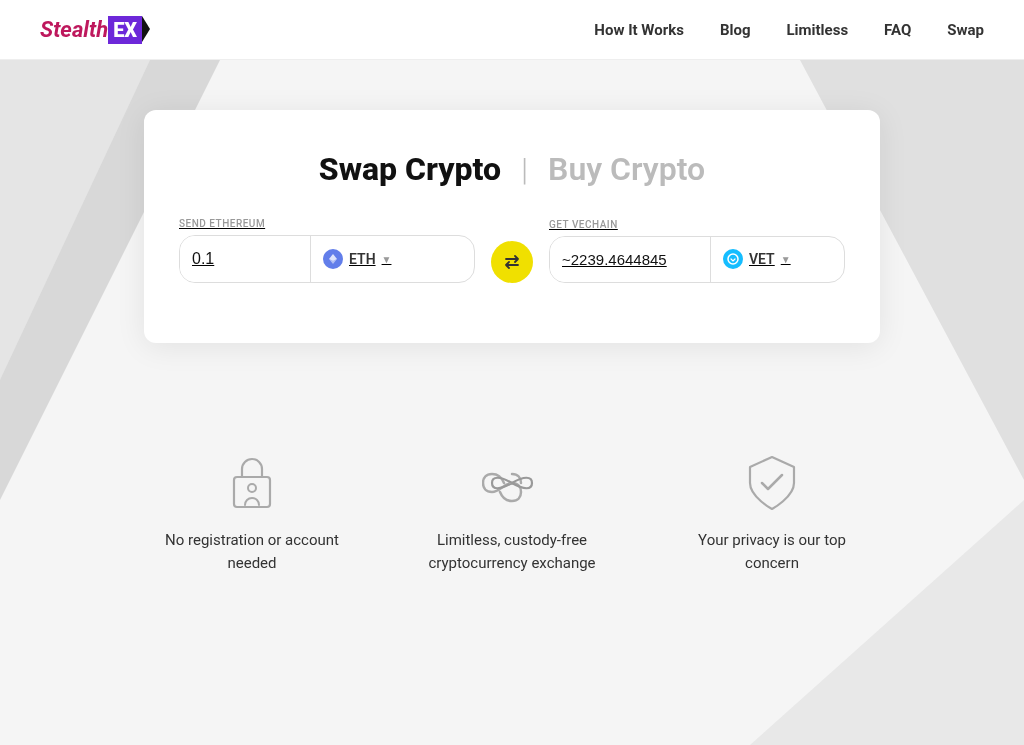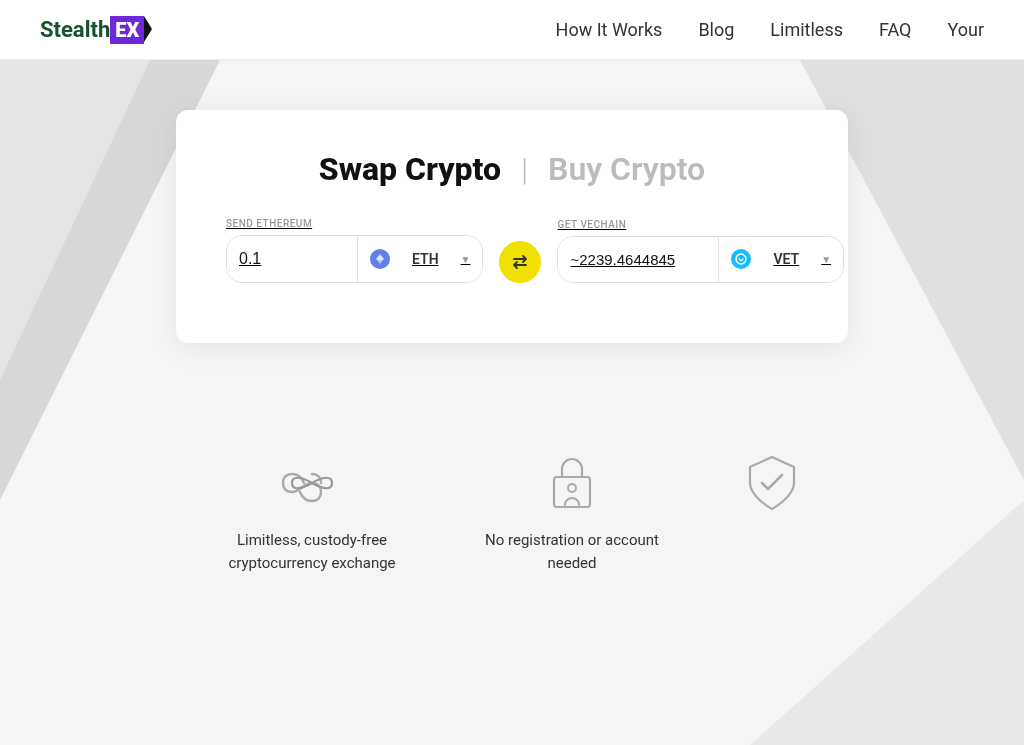--- a/index.html
+++ b/index.html
@@ -28,21 +28,22 @@
     .logo {
       display: flex;
       align-items: center;
       font-size: 22px;
       font-weight: 700;
       color: #111;
       text-decoration: none;
     }
 
     .logo-stealth {
-      color: #14532d;
+      color: #be185d;
+      font-style: italic;
     }
 
     .logo-ex {
       background: #6d28d9;
       color: #fff;
       padding: 2px 5px;
       font-weight: 900;
       font-size: 20px;
       position: relative;
     }
@@ -61,40 +62,40 @@
 
     nav {
       display: flex;
       align-items: center;
       gap: 36px;
     }
 
     nav a {
       text-decoration: none;
       color: #333;
-      font-size: 18px;
-      font-weight: 400;
+      font-size: 15px;
+      font-weight: 700;
     }
 
     
     .main-content {
       position: relative;
       z-index: 5;
       padding: 50px 40px 40px;
       display: flex;
       flex-direction: column;
       align-items: center;
     }
 
     
     .exchange-card {
       background: #fff;
       border-radius: 12px;
-      padding: 40px 50px 40px;
-      width: 672px;
+      padding: 40px 35px 40px;
+      width: 736px;
       box-shadow: 0 4px 30px rgba(0,0,0,0.08);
       position: relative;
       z-index: 10;
     }
 
     .card-title {
       text-align: center;
       margin-bottom: 30px;
       font-size: 32px;
     }
@@ -152,21 +153,21 @@
       padding: 14px 12px;
       font-size: 16px;
       color: #111;
       width: 130px;
       background: #fff;
     }
 
     .currency-selector {
       display: flex;
       align-items: center;
-      gap: 22px;
+      gap: 6px;
       padding: 8px 12px;
       background: #fff;
       border-left: 1.5px solid #ddd;
       cursor: pointer;
       font-size: 14px;
       font-weight: 600;
       color: #333;
       min-width: 90px;
     }
 
@@ -334,21 +335,21 @@
 <header>
   <a href="#" class="logo">
     <span class="logo-stealth">Stealth</span>
     <span class="logo-ex">EX</span>
   </a>
   <nav>
     <a href="#">How It Works</a>
     <a href="#">Blog</a>
     <a href="#">Limitless</a>
     <a href="#">FAQ</a>
-    <a href="#">Your</a>
+    <a href="#">Swap</a>
   </nav>
 </header>
 
 <div class="main-content">
 
   <div class="exchange-card">
     <h1 class="card-title">
       <span class="title-swap">Swap Crypto</span>
       <span class="title-divider">|</span>
       <span class="title-buy">Buy Crypto</span>
@@ -400,43 +401,44 @@
       </div>
     </div>
 
   </div>
 </div>
 
 <div class="features-section">
 
   <div class="feature-item">
     <div class="feature-icon">
-      <svg width="60" height="40" viewBox="0 0 60 40" fill="none" xmlns="http://www.w3.org/2000/svg">
-        <path d="M22 20c-2-5-6-9-12-9C4 11 1 15 1 20s3 9 9 9c8 0 12-9 20-9 6 0 9 4 9 9s-3 9-9 9c-6 0-10-4-12-9" stroke="#aaa" stroke-width="2.5" fill="none" stroke-linecap="round"></path>
-        <path d="M30 11c6 0 9 4 9 9" stroke="#aaa" stroke-width="2.5" fill="none" stroke-linecap="round"></path>
-
-        <path d="M10 20 C10,13 18,13 30,20 C42,27 50,27 50,20 C50,13 42,13 30,20 C18,27 10,27 10,20 Z" stroke="#999" stroke-width="2.2" fill="none"></path>
-      </svg>
-    </div>
-    <p class="feature-text">Limitless, custody-free cryptocurrency exchange</p>
-  </div>
-
-  <div class="feature-item">
-    <div class="feature-icon">
       <svg width="50" height="60" viewBox="0 0 50 60" fill="none" xmlns="http://www.w3.org/2000/svg">
         <rect x="7" y="24" width="36" height="30" rx="3" stroke="#aaa" stroke-width="2.2" fill="none"></rect>
         <path d="M15 24v-8a10 10 0 0120 0v8" stroke="#aaa" stroke-width="2.2" fill="none" stroke-linecap="round"></path>
         <circle cx="25" cy="35" r="4" stroke="#aaa" stroke-width="2" fill="none"></circle>
         <path d="M18 52c0-4 3-7 7-7s7 3 7 7" stroke="#aaa" stroke-width="2" fill="none" stroke-linecap="round"></path>
       </svg>
     </div>
     <p class="feature-text">No registration or account needed</p>
   </div>
 
   <div class="feature-item">
     <div class="feature-icon">
+      <svg width="60" height="40" viewBox="0 0 60 40" fill="none" xmlns="http://www.w3.org/2000/svg">
+        <path d="M22 20c-2-5-6-9-12-9C4 11 1 15 1 20s3 9 9 9c8 0 12-9 20-9 6 0 9 4 9 9s-3 9-9 9c-6 0-10-4-12-9" stroke="#aaa" stroke-width="2.5" fill="none" stroke-linecap="round"></path>
+        <path d="M30 11c6 0 9 4 9 9" stroke="#aaa" stroke-width="2.5" fill="none" stroke-linecap="round"></path>
+
+        <path d="M10 20 C10,13 18,13 30,20 C42,27 50,27 50,20 C50,13 42,13 30,20 C18,27 10,27 10,20 Z" stroke="#999" stroke-width="2.2" fill="none"></path>
+      </svg>
+    </div>
+    <p class="feature-text">Limitless, custody-free cryptocurrency exchange</p>
+  </div>
+
+  <div class="feature-item">
+    <div class="feature-icon">
       <svg width="56" height="60" viewBox="0 0 56 60" fill="none" xmlns="http://www.w3.org/2000/svg">
         <path d="M28 4 L50 14 L50 30 C50 44 28 56 28 56 C28 56 6 44 6 30 L6 14 Z" stroke="#aaa" stroke-width="2.2" fill="none" stroke-linejoin="round"></path>
         <path d="M18 30 L24 36 L38 22" stroke="#aaa" stroke-width="2.5" fill="none" stroke-linecap="round" stroke-linejoin="round"></path>
       </svg>
     </div>
+    <p class="feature-text">Your privacy is our top concern</p>
   </div>
 </div>
 
 </body></html>

